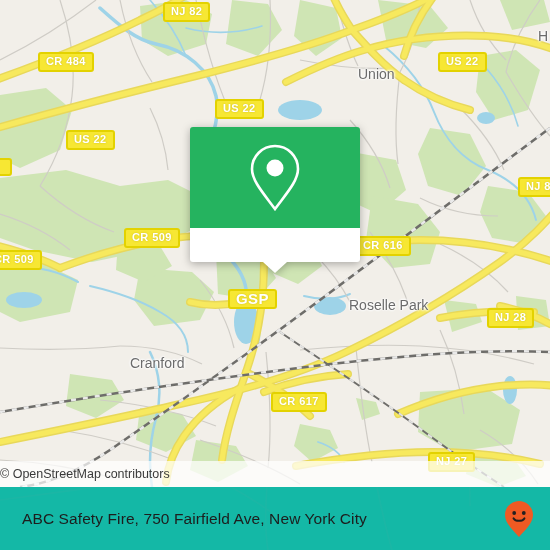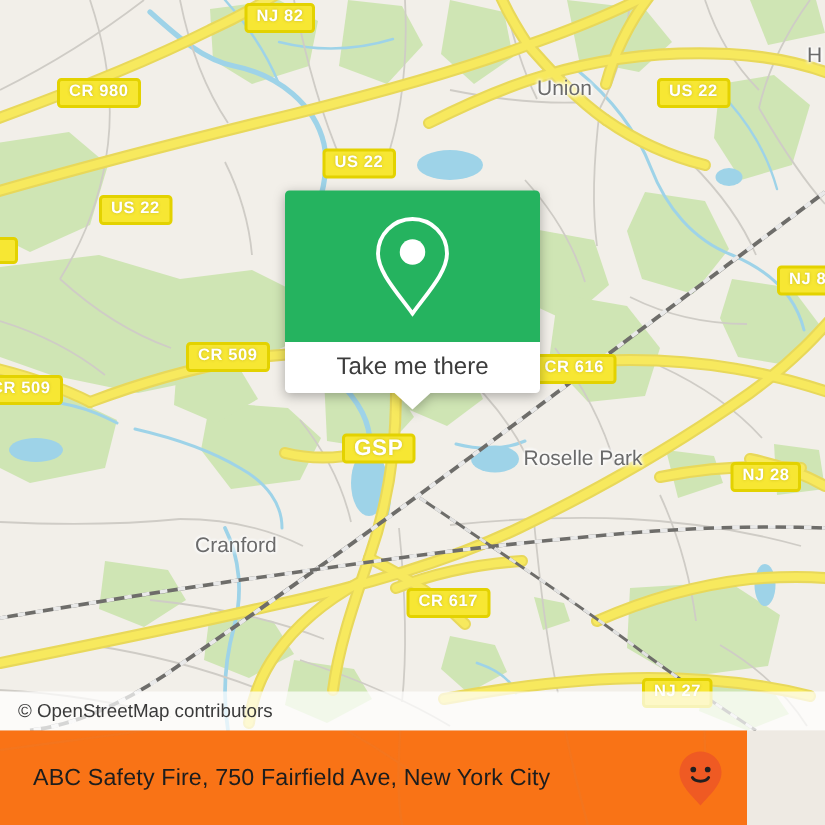--- a/index.html
+++ b/index.html
@@ -21,36 +21,36 @@
   .shield.gsp{font-size:15px;text-align:right;}
 
   
   .place{position:absolute;color:#6b6b6b;font-size:14px;white-space:nowrap;
     text-shadow:0 0 3px #fff,0 0 3px #fff,0 0 3px #fff,0 0 2px #fff;}
   .place.two{line-height:15px;text-align:center;}
 
   
   #attrib{position:absolute;left:0;bottom:0;width:100%;height:26px;
     background:rgba(255,255,255,.72);display:flex;align-items:center;}
-  #attrib span{font-size:12.5px;color:#3a3a3a;padding-left:12px;}
+  #attrib span{font-size:12.5px;color:#3a3a3a;}
 
   
   #popup{position:absolute;left:190px;top:127px;width:170px;
     filter:drop-shadow(0 2px 4px rgba(0,0,0,.30));}
   #popup-head{height:101px;background:#25b35f;border-radius:3px 3px 0 0;
     display:flex;align-items:center;justify-content:center;}
   #popup-foot{height:34px;background:#fff;border-radius:0 0 3px 3px;
     display:flex;align-items:center;justify-content:center;position:relative;}
   #popup-foot-label{font-size:16px;color:#3c3c3c;}
   #popup-tail{position:absolute;left:50%;transform:translateX(-50%);bottom:-11px;
     width:0;height:0;border-left:12px solid transparent;border-right:12px solid transparent;
     border-top:11px solid #fff;}
 
   
-  #footer{position:absolute;left:0;top:487px;width:498px;height:63px;background:#f97316;overflow:hidden;}
+  #footer{position:absolute;left:0;top:487px;width:550px;height:63px;background:#14b8a6;overflow:hidden;}
   #footer-wm{position:absolute;left:0;top:-487px;width:550px;height:550px;opacity:.055;pointer-events:none;}
   #footer-row{position:relative;width:100%;height:100%;display:flex;align-items:center;}
   #footer-title{font-size:15.5px;color:#1d1d1d;padding-left:22px;letter-spacing:.1px;}
   #brand{position:absolute;right:16px;top:50%;transform:translateY(-50%);
     display:flex;align-items:center;}
   #brand-word{font-size:30px;font-weight:bold;color:#231f20;letter-spacing:-1.1px;margin-left:1px;}
 </style>
 </head>
 <body>
 
@@ -210,53 +210,52 @@
         <path d="M550 128 C480 180 400 240 320 300 C250 352 180 402 110 450 C80 470 48 484 20 487" stroke="#6e6d6a" stroke-width="2.6"></path>
         <path d="M550 128 C480 180 400 240 320 300 C250 352 180 402 110 450 C80 470 48 484 20 487" stroke="#ffffff" stroke-width="2.6" stroke-dasharray="5 7" opacity=".85"></path>
         <path d="M0 412 C60 402 120 392 180 384 C250 374 320 364 390 358 C450 352 500 350 550 352" stroke="#6e6d6a" stroke-width="2.4"></path>
         <path d="M0 412 C60 402 120 392 180 384 C250 374 320 364 390 358 C450 352 500 350 550 352" stroke="#ffffff" stroke-width="2.4" stroke-dasharray="5 7" opacity=".85"></path>
         <path d="M280 332 C330 366 382 400 430 436 C460 458 484 474 504 487" stroke="#6e6d6a" stroke-width="2"></path>
         <path d="M280 332 C330 366 382 400 430 436 C460 458 484 474 504 487" stroke="#ffffff" stroke-width="2" stroke-dasharray="5 7" opacity=".8"></path>
       </g>
     </svg>
 
     <div class="shield" style="left:163px;top:2px;">NJ 82</div>
-    <div class="shield" style="left:38px;top:52px;">CR 980</div>
+    <div class="shield" style="left:38px;top:52px;">CR 484</div>
     <div class="shield" style="left:438px;top:52px;">US 22</div>
     <div class="shield" style="left:215px;top:99px;">US 22</div>
     <div class="shield" style="left:66px;top:130px;">US 22</div>
     <div class="shield" style="left:518px;top:177px;">NJ 82</div>
     <div class="shield" style="left:124px;top:228px;">CR 509</div>
     <div class="shield" style="left:355px;top:236px;">CR 616</div>
     <div class="shield" style="left:-14px;top:250px;">CR 509</div>
     <div class="shield gsp" style="left:228px;top:289px;">GSP</div>
     <div class="shield" style="left:487px;top:308px;">NJ 28</div>
     <div class="shield" style="left:271px;top:392px;">CR 617</div>
     <div class="shield" style="left:428px;top:452px;">NJ 27</div>
     <div class="shield" style="left:-30px;top:158px;width:42px;height:18px;"></div>
 
-    <div class="place" style="left:358px;top:50px;">Union</div>
+    <div class="place" style="left:358px;top:66px;">Union</div>
     <div class="place" style="left:538px;top:28px;">H</div>
     <div class="place two" style="left:349px;top:298px;width:70px;">Roselle Park</div>
     <div class="place" style="left:130px;top:355px;">Cranford</div>
 
     <div id="attrib">
       <span>© OpenStreetMap contributors</span>
     </div>
   </div>
 
   <div id="popup">
     <div id="popup-head">
       <svg width="58" height="72" viewBox="0 0 58 72">
         <path d="M29 4 C16.3 4 6 14.3 6 27 C6 39 18 52 29 67 C40 52 52 39 52 27 C52 14.3 41.7 4 29 4 Z" fill="none" stroke="#ffffff" stroke-width="2.6"></path>
         <circle cx="29" cy="26" r="8.5" fill="#ffffff"></circle>
       </svg>
     </div>
     <div id="popup-foot">
-      <span id="popup-foot-label">Take me there</span>
       <div id="popup-tail"></div>
     </div>
   </div>
 
   <div id="footer">
     <svg id="footer-wm" viewBox="0 0 550 550">
       <g stroke="#9a9a9a" fill="none" stroke-width="1.6">
         <path d="M0 442 C60 430 120 418 180 404 C246 390 300 374 346 352 C400 326 452 296 500 262"></path>
         <path d="M0 500 C60 492 120 484 180 476"></path>
         <path d="M266 352 C270 392 272 430 268 468 C266 500 264 526 268 550"></path>

